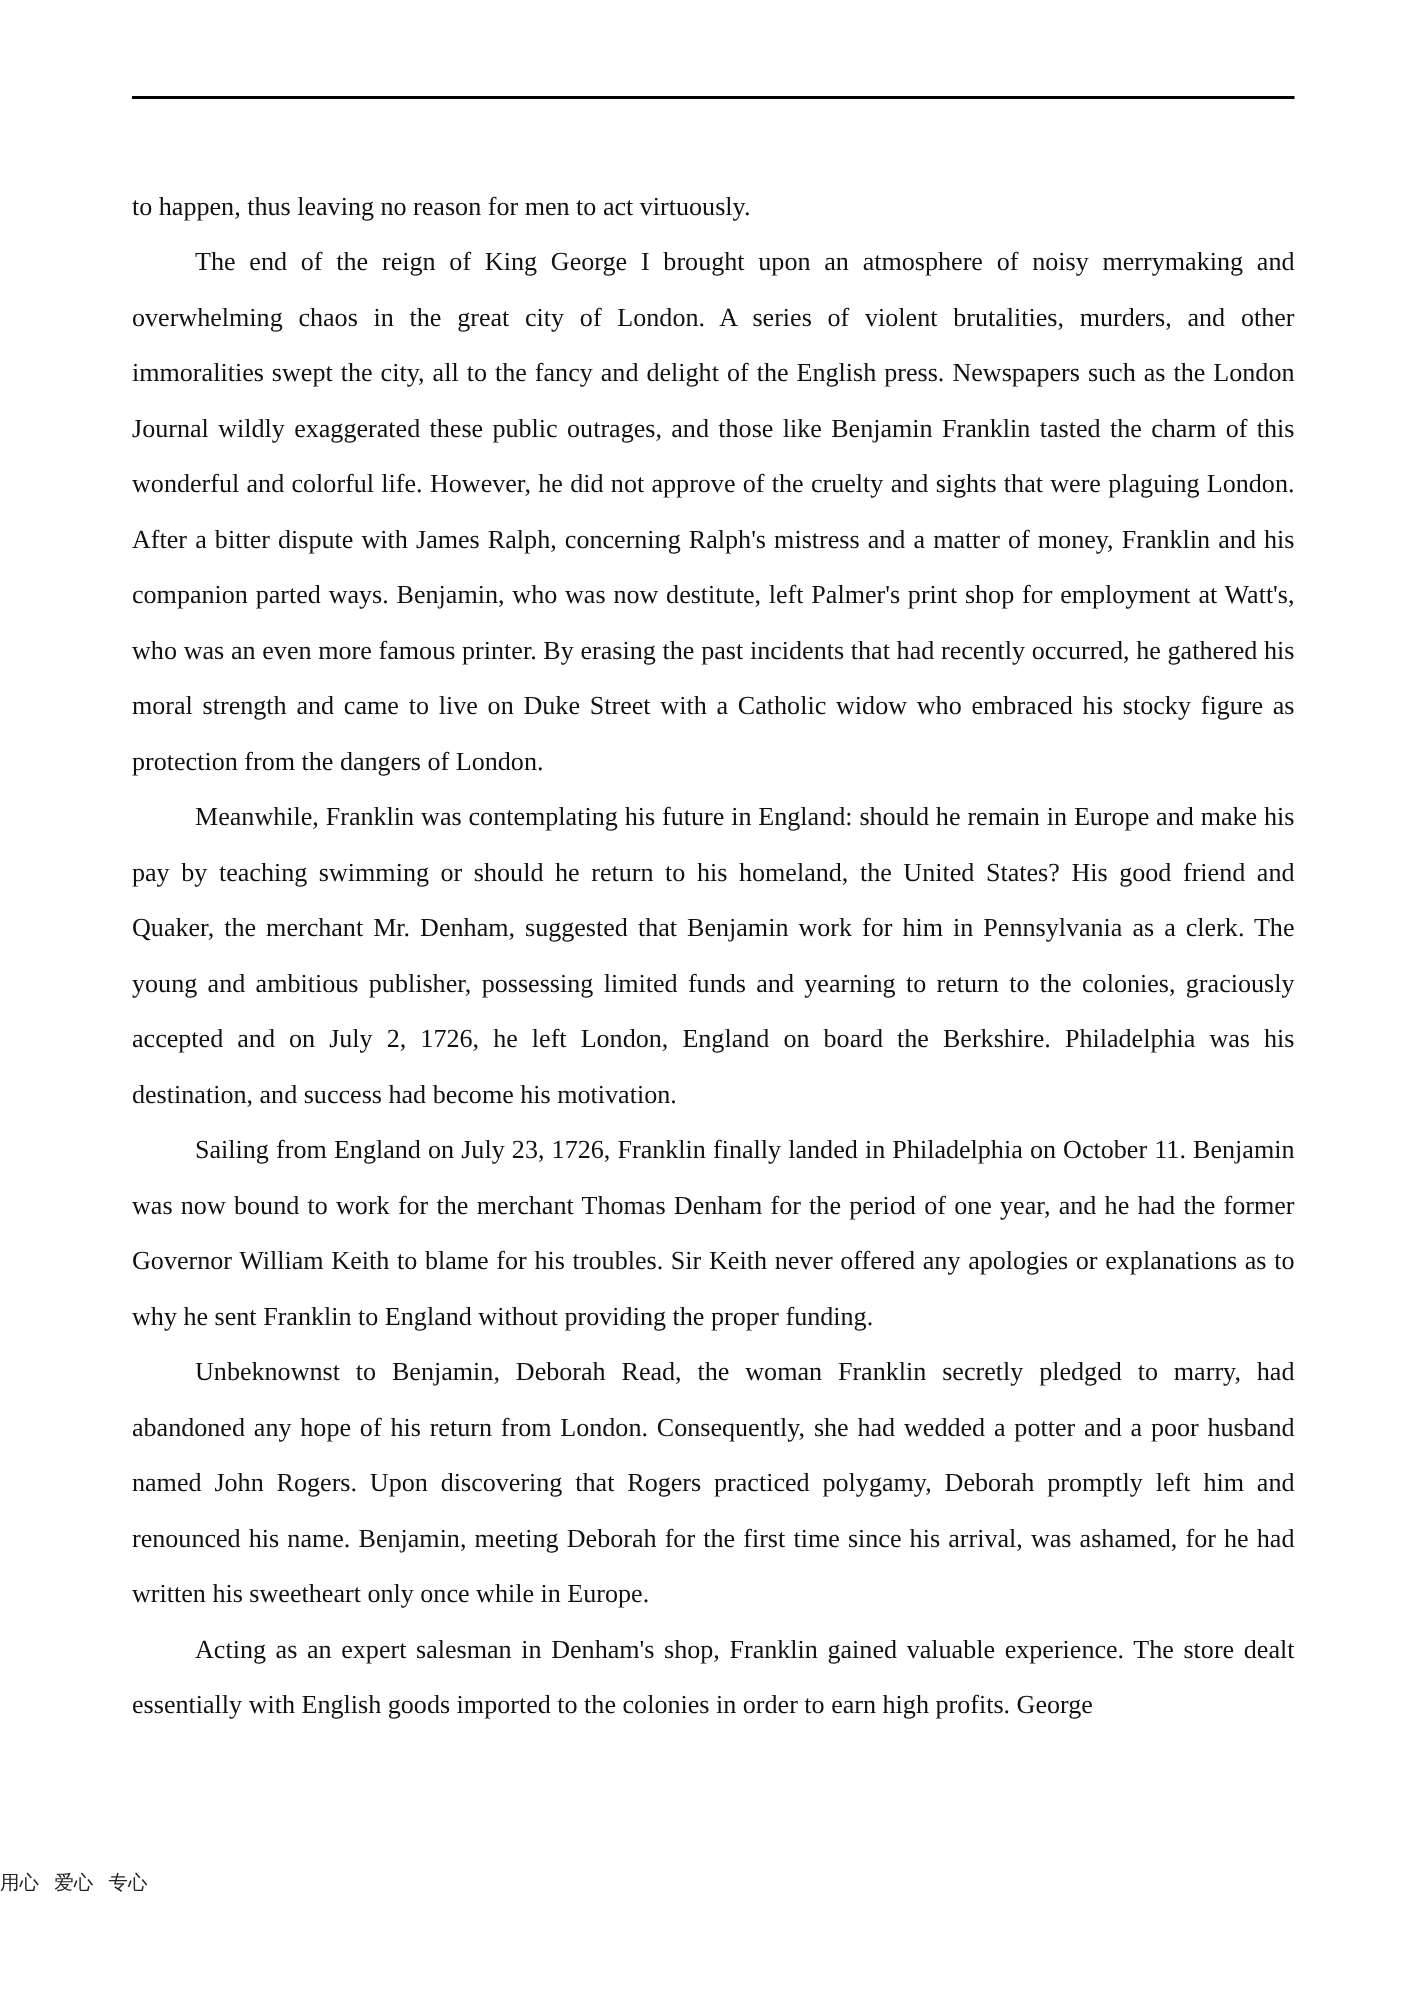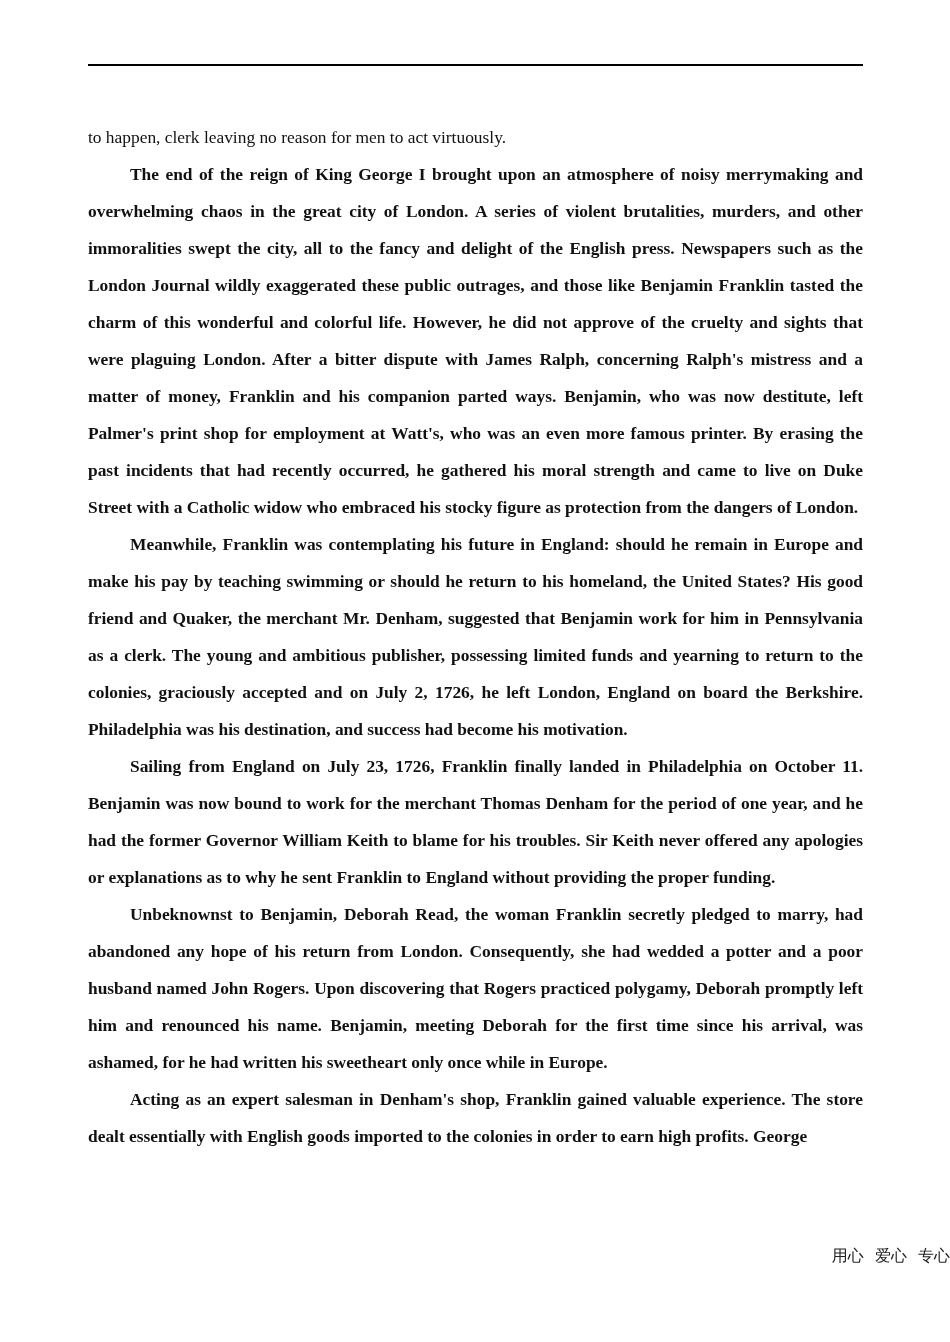--- a/index.html
+++ b/index.html
@@ -1,32 +1,32 @@
 <!DOCTYPE html>
 <html><head>
 <meta charset="utf-8">
 <style>
   html, body { margin: 0; padding: 0; background: #ffffff; }
   body { width: 950px; height: 1342px; position: relative; overflow: hidden; }
   .rule { position: absolute; left: 88px; top: 64px; width: 775px; height: 0; border-top: 2px solid #000; }
   .content { position: absolute; left: 88px; top: 119px; width: 775px;
     font-family: "Liberation Serif", serif; font-size: 17.4px; line-height: 37px; color: #111; }
   .content p { margin: 0; text-align: justify; }
-  .content p.indent { text-indent: 42px; font-weight: bold; }
+  .content p.indent { text-indent: 42px; }
   .content p.cont { text-indent: 0; }
-  .footer { position: absolute; left: 0; width: 950px; top: 1246px; text-align: right;
-    font-family: "DejaVu Sans", sans-serif; font-size: 16px; color: #222; word-spacing: 6px; }
+  .footer { position: absolute; left: 0; width: 950px; top: 1246px; text-align: left;
+    font-family: "DejaVu Sans", sans-serif; font-size: 13px; color: #222; word-spacing: 6px; }
 </style>
 </head>
 <body>
 
 <div class="rule"></div>
 
 <div class="content">
-  <p class="cont">to happen, clerk leaving no reason for men to act virtuously.</p>
+  <p class="cont">to happen, thus leaving no reason for men to act virtuously.</p>
   <p class="indent">The end of the reign of King George I brought upon an atmosphere of noisy merrymaking and overwhelming chaos in the great city of London. A series of violent brutalities, murders, and other immoralities swept the city, all to the fancy and delight of the English press. Newspapers such as the London Journal wildly exaggerated these public outrages, and those like Benjamin Franklin tasted the charm of this wonderful and colorful life. However, he did not approve of the cruelty and sights that were plaguing London. After a bitter dispute with James Ralph, concerning Ralph's mistress and a matter of money, Franklin and his companion parted ways. Benjamin, who was now destitute, left Palmer's print shop for employment at Watt's, who was an even more famous printer. By erasing the past incidents that had recently occurred, he gathered his moral strength and came to live on Duke Street with a Catholic widow who embraced his stocky figure as protection from the dangers of London.</p>
   <p class="indent">Meanwhile, Franklin was contemplating his future in England: should he remain in Europe and make his pay by teaching swimming or should he return to his homeland, the United States? His good friend and Quaker, the merchant Mr. Denham, suggested that Benjamin work for him in Pennsylvania as a clerk. The young and ambitious publisher, possessing limited funds and yearning to return to the colonies, graciously accepted and on July 2, 1726, he left London, England on board the Berkshire. Philadelphia was his destination, and success had become his motivation.</p>
   <p class="indent">Sailing from England on July 23, 1726, Franklin finally landed in Philadelphia on October 11. Benjamin was now bound to work for the merchant Thomas Denham for the period of one year, and he had the former Governor William Keith to blame for his troubles. Sir Keith never offered any apologies or explanations as to why he sent Franklin to England without providing the proper funding.</p>
   <p class="indent">Unbeknownst to Benjamin, Deborah Read, the woman Franklin secretly pledged to marry, had abandoned any hope of his return from London. Consequently, she had wedded a potter and a poor husband named John Rogers. Upon discovering that Rogers practiced polygamy, Deborah promptly left him and renounced his name. Benjamin, meeting Deborah for the first time since his arrival, was ashamed, for he had written his sweetheart only once while in Europe.</p>
   <p class="indent">Acting as an expert salesman in Denham's shop, Franklin gained valuable experience. The store dealt essentially with English goods imported to the colonies in order to earn high profits. George</p>
 </div>
 
 <div class="footer">用心 爱心 专心</div>
 
 </body></html>

